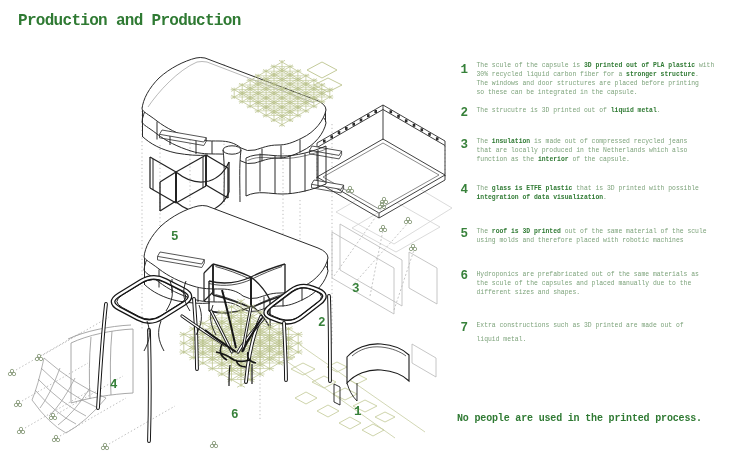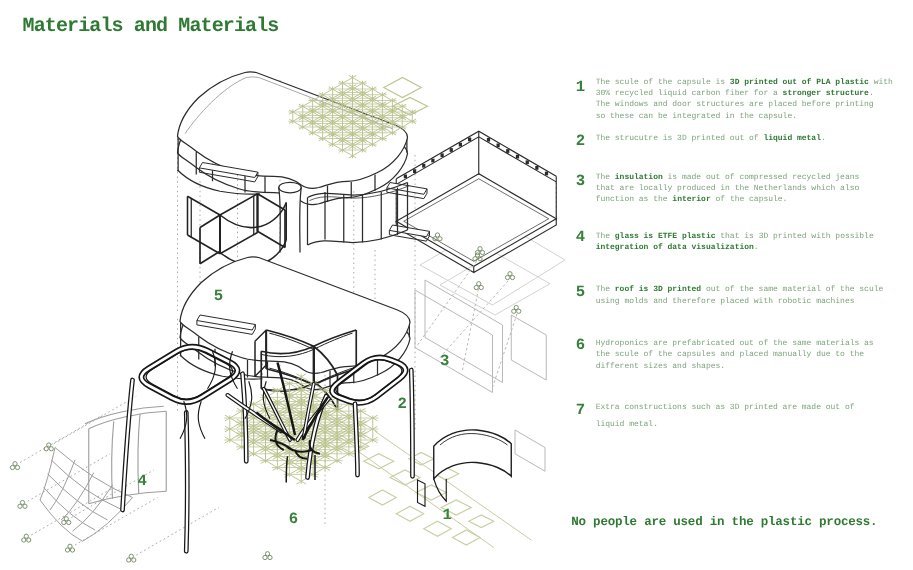--- a/index.html
+++ b/index.html
@@ -1,21 +1,21 @@
 <!DOCTYPE html>
 <html><head><meta charset="utf-8"><style>
 html,body{margin:0;padding:0;background:#fff}
 #page{position:relative;width:730px;height:456px;background:#fff;overflow:hidden;
  font-family:"Liberation Mono",monospace}
 .num{position:absolute;left:460.5px;font-size:12.5px;font-weight:bold;color:#37813a;line-height:1}
 .txt{position:absolute;left:476.5px;width:246px;font-size:6.4px;line-height:8.95px;color:#7da37b}
 .txt b{color:#2f7a33}
 </style></head><body>
 <div id="page">
-<div style="position:absolute;left:18px;top:12px;font-size:16px;font-weight:bold;color:#2f7a33;letter-spacing:-0.7px">Materials and Materials</div>
+<div style="position:absolute;left:18px;top:12px;font-size:16px;font-weight:bold;color:#2f7a33;letter-spacing:-0.7px">Production and Production</div>
 
 <svg width="730" height="456" viewBox="0 0 730 456" xmlns="http://www.w3.org/2000/svg" style="position:absolute;left:0;top:0">
 
 <g stroke="#9f9f9f" stroke-width="0.7" fill="none" stroke-dasharray="1.2,2.6">
         <line x1="142" y1="107" x2="142" y2="250"></line>
         <line x1="224" y1="64" x2="224" y2="205"></line>
         <line x1="332" y1="124" x2="332" y2="266"></line>
         <line x1="283" y1="153" x2="283" y2="292"></line>
         <line x1="190" y1="136" x2="190" y2="255"></line>
         <line x1="142" y1="255" x2="142" y2="330"></line>
@@ -658,13 +658,13 @@
 <div class="num" style="top:183.8px">4</div>
 <div class="txt" style="top:184.6px">The <b>glass is ETFE plastic</b> that is 3D printed with possible<br><b>integration of data visualization</b>.</div>
 <div class="num" style="top:228.1px">5</div>
 <div class="txt" style="top:228.1px">The <b>roof is 3D printed</b> out of the same material of the scule<br>using molds and therefore placed with robotic machines</div>
 <div class="num" style="top:270.2px">6</div>
 <div class="txt" style="top:270.6px">Hydroponics are prefabricated out of the same materials as<br>the scule of the capsules and placed manually due to the<br>different sizes and shapes.</div>
 <div class="num" style="top:322.2px">7</div>
 <div class="txt" style="top:322.1px">Extra constructions such as 3D printed are made out of</div>
 <div class="txt" style="top:336.2px">liquid metal.</div>
 </div>
-<div style="position:absolute;left:457px;top:413px;font-size:10px;font-weight:bold;color:#2f7a33;letter-spacing:-0.17px">No people are used in the plastic process.</div>
+<div style="position:absolute;left:457px;top:413px;font-size:10px;font-weight:bold;color:#2f7a33;letter-spacing:-0.17px">No people are used in the printed process.</div>
 </div>
 </body></html>

